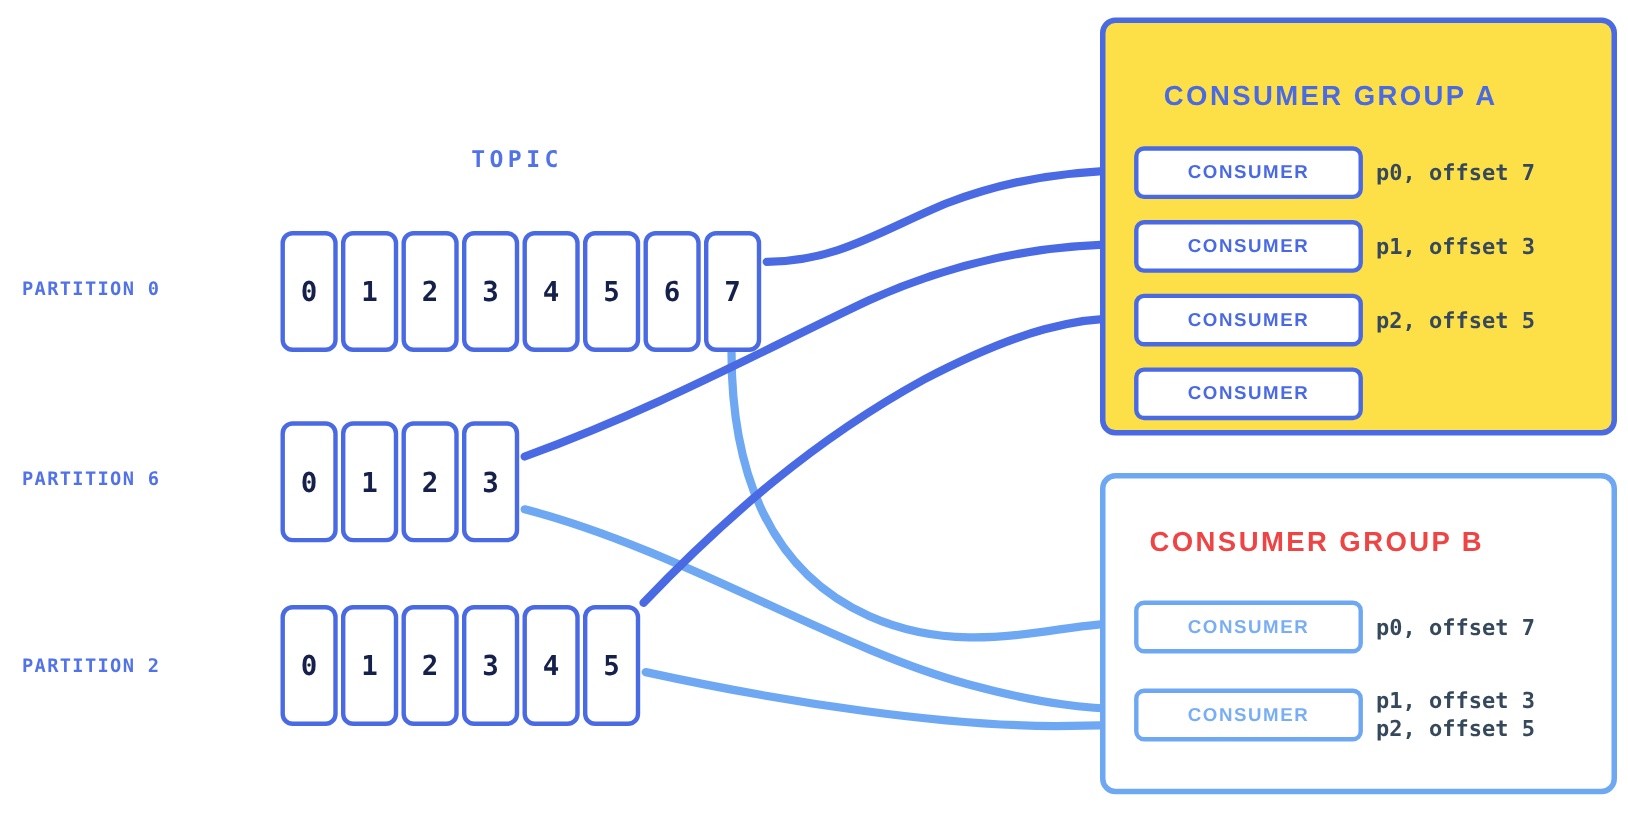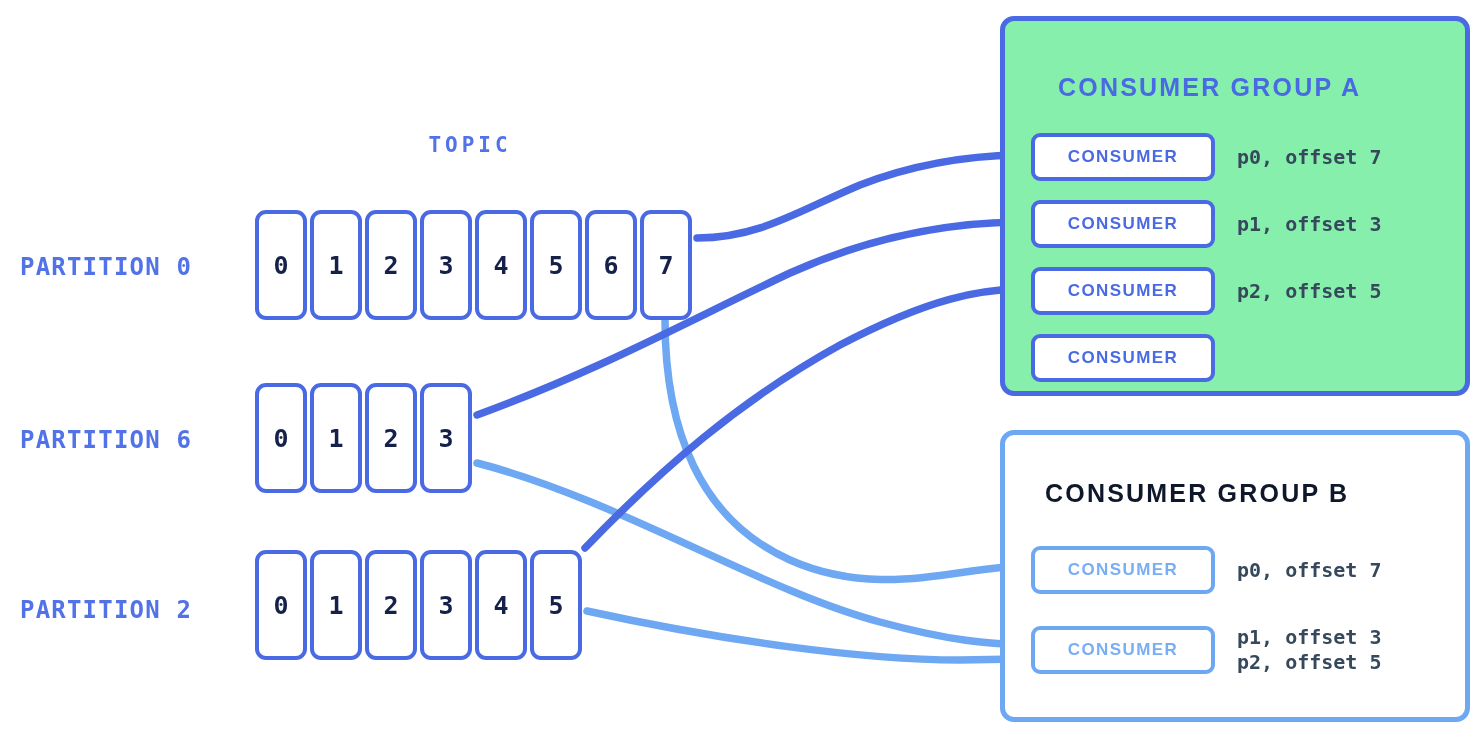--- a/index.html
+++ b/index.html
@@ -34,21 +34,21 @@
     font-weight: bold;
     font-size: 21px;
     letter-spacing: 4px;
     color: #5272e8;
   }
 
   .partition-label {
     position: absolute;
     font-family: "DejaVu Sans Mono", "Liberation Mono", monospace;
     font-weight: bold;
-    font-size: 24px;
+    font-size: 17px;
     letter-spacing: 1.2px;
     color: #5272e8;
     white-space: nowrap;
   }
 
   .partition-row {
     position: absolute;
     display: flex;
     gap: 3px;
   }
@@ -71,68 +71,68 @@
   
   .group {
     position: absolute;
     box-sizing: border-box;
     border-radius: 14px;
   }
   .group-a {
     left: 1000px; top: 16px;
     width: 470px; height: 380px;
     border: 5px solid #4a6ae4;
-    background: #86efac;
+    background: #fde047;
   }
   .group-b {
     left: 1000px; top: 430px;
     width: 470px; height: 292px;
     border: 5px solid #6fa8f2;
     background: #ffffff;
   }
   .group-title {
     position: absolute;
     font-family: "Liberation Sans", sans-serif;
     font-weight: bold;
     font-size: 25px;
     letter-spacing: 2.2px;
     white-space: nowrap;
   }
   .group-a .group-title { left: 53px; top: 52px; color: #4a6ae4; }
-  .group-b .group-title { left: 40px; top: 44px; color: #0f172a; }
+  .group-b .group-title { left: 40px; top: 44px; color: #ef4444; }
 
   .consumer-row {
     position: absolute;
     display: flex;
     align-items: center;
   }
   .consumer-box {
     box-sizing: border-box;
-    width: 184px;
+    width: 208px;
     height: 48px;
     border-radius: 9px;
     display: flex;
     align-items: center;
     justify-content: center;
     background: #ffffff;
     font-family: "Liberation Sans", sans-serif;
     font-weight: bold;
     font-size: 17px;
     letter-spacing: 1.4px;
   }
   .group-a .consumer-box {
     border: 4px solid #4a6ae4;
     color: #4a6ae4;
   }
   .group-b .consumer-box {
     border: 4px solid #6fa8f2;
     color: #79aef5;
   }
   .offset-note {
-    margin-left: 22px;
+    margin-left: 12px;
     font-family: "DejaVu Sans Mono", "Liberation Mono", monospace;
     font-weight: bold;
     font-size: 20px;
     line-height: 25px;
     color: #36495c;
     white-space: pre;
   }
 </style>
 </head>
 <body>

